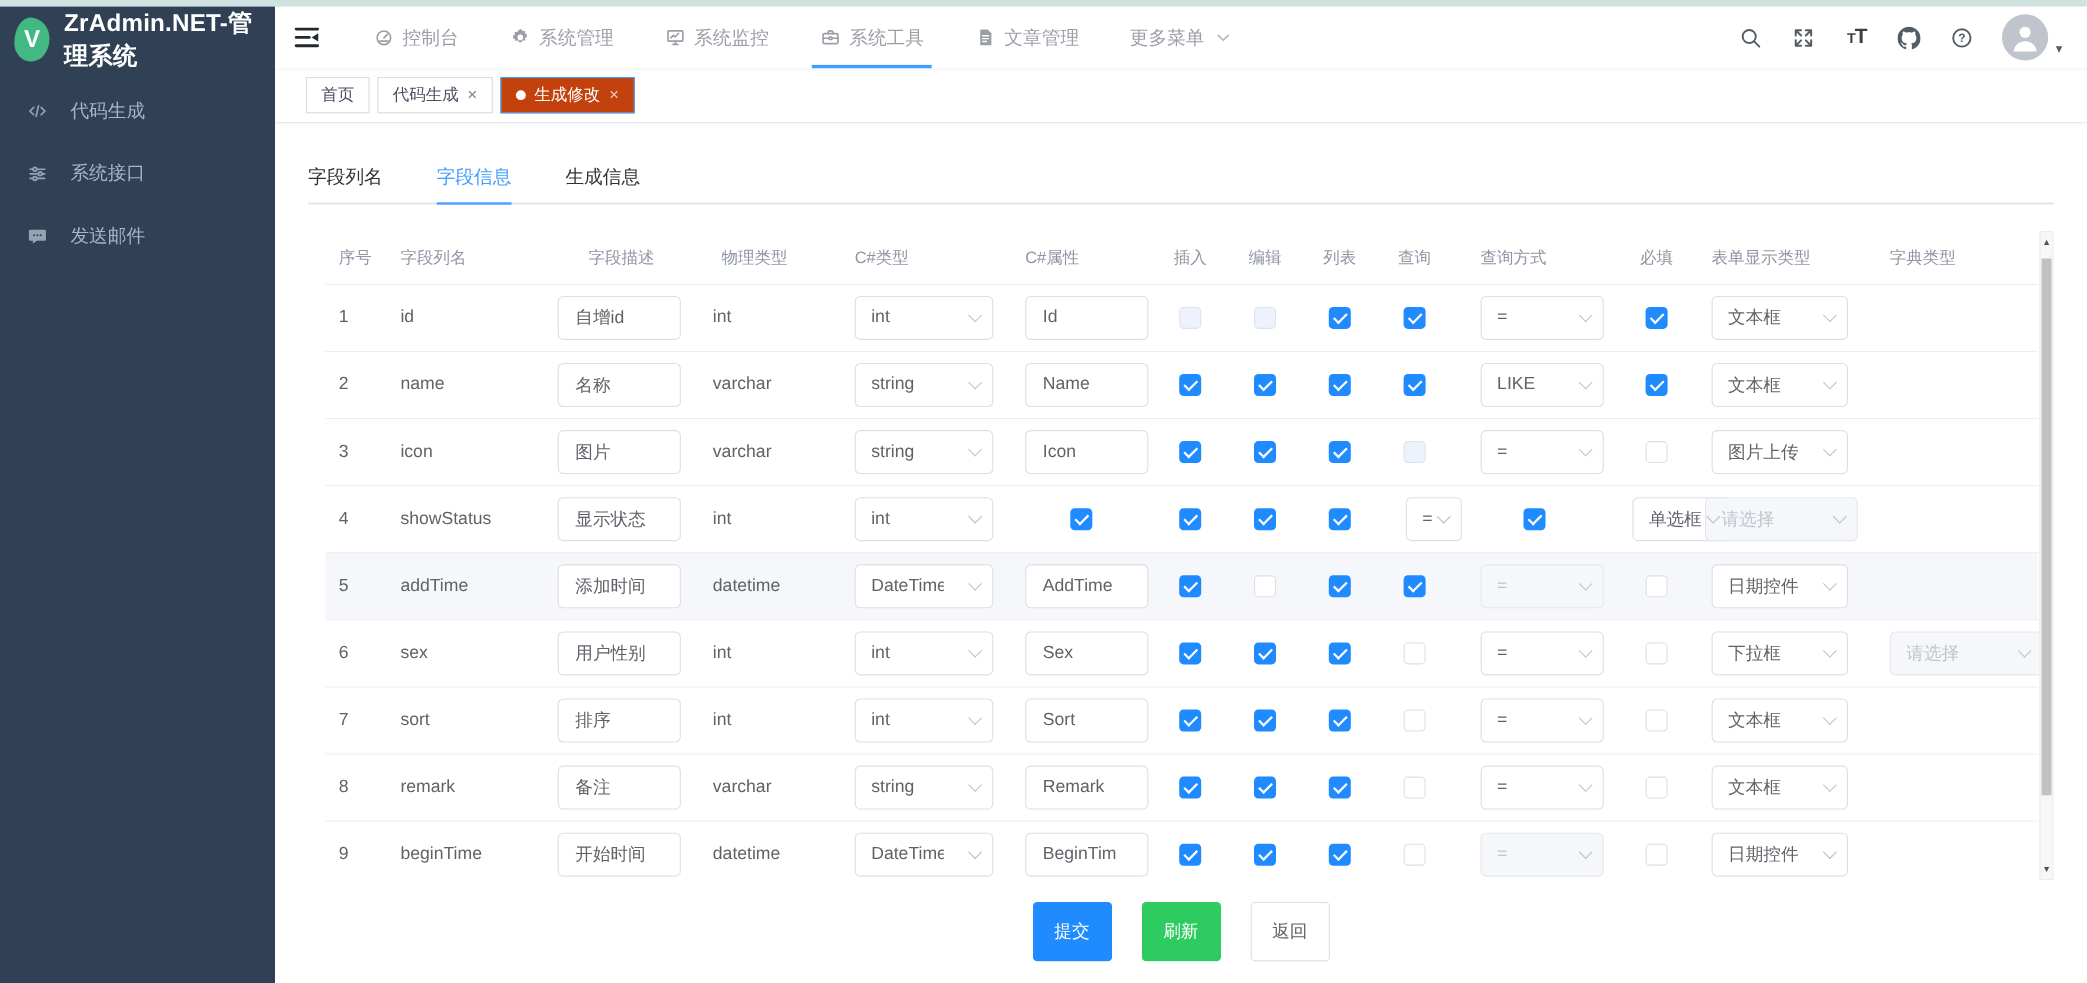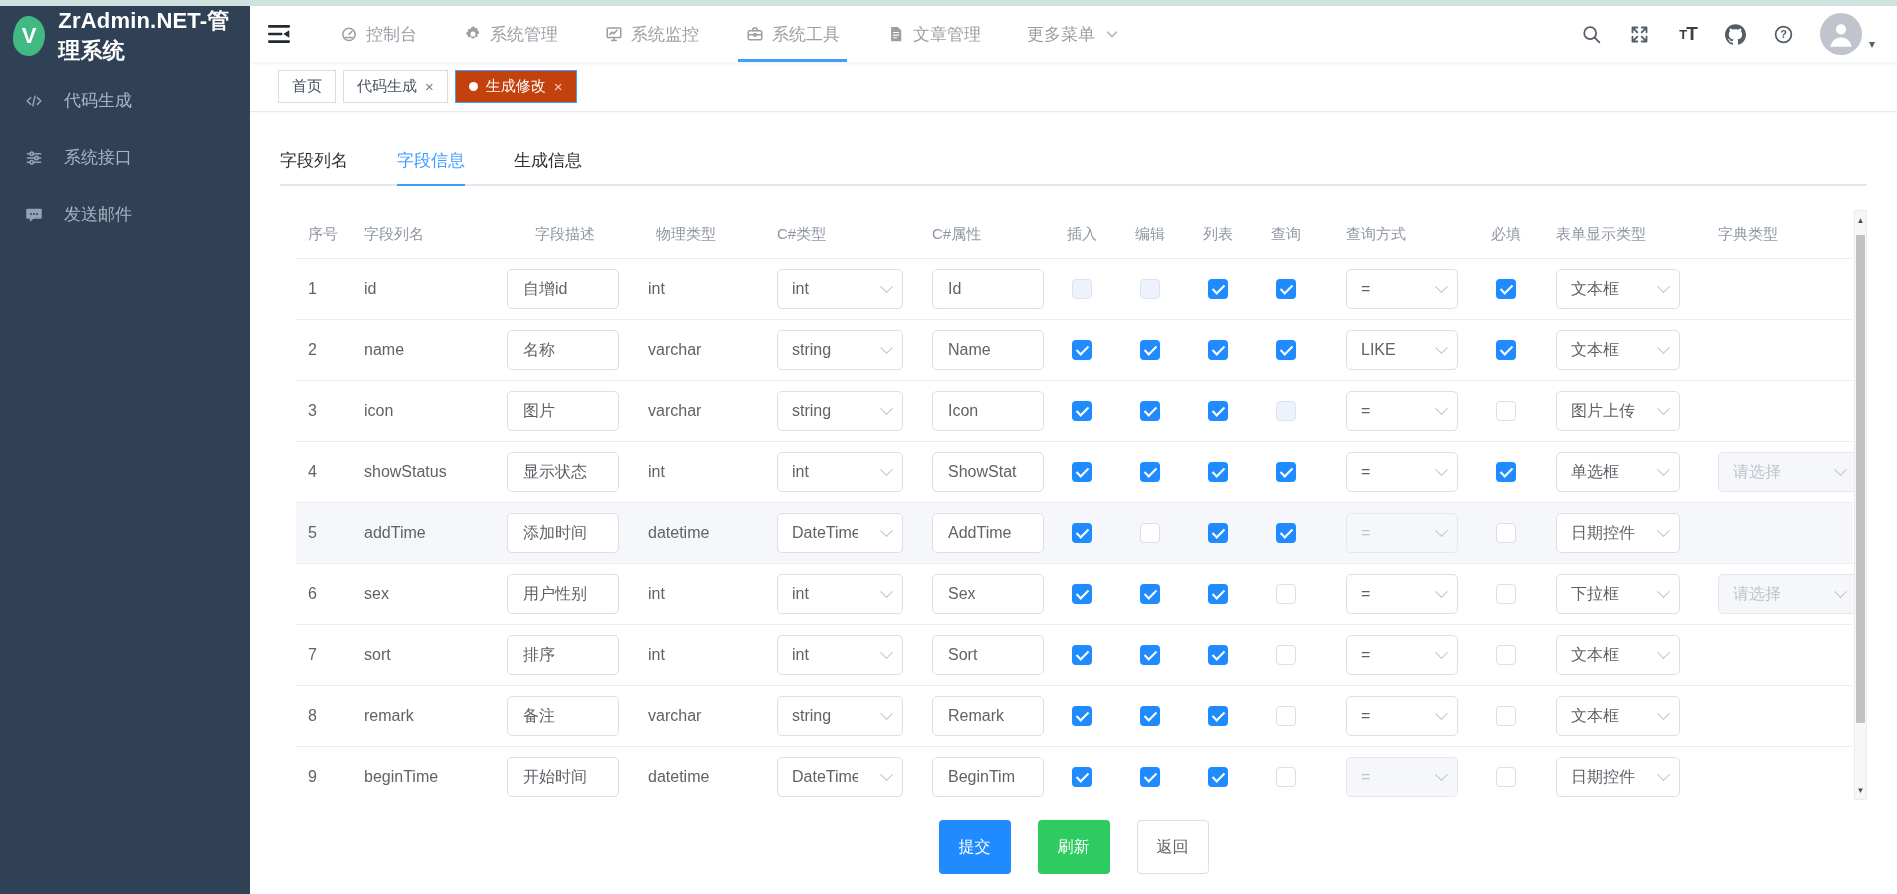--- a/index.html
+++ b/index.html
@@ -447,23 +447,20 @@
               </div>
               <div class="cell pl10">
                 <span>int</span>
               </div>
               <div class="cell pl14">
                 <div class="sel sel-cs">
                   <span class="txt">int</span>
                   <span class="arr"></span>
                 </div>
               </div>
-              <div class="cell pl14">
-                <div class="tbox">ShowStat</div>
-              </div>
               <div class="cell cen">
                 <span class="cb checked"></span>
               </div>
               <div class="cell cen">
                 <span class="cb checked"></span>
               </div>
               <div class="cell cen">
                 <span class="cb checked"></span>
               </div>
               <div class="cell cen">

